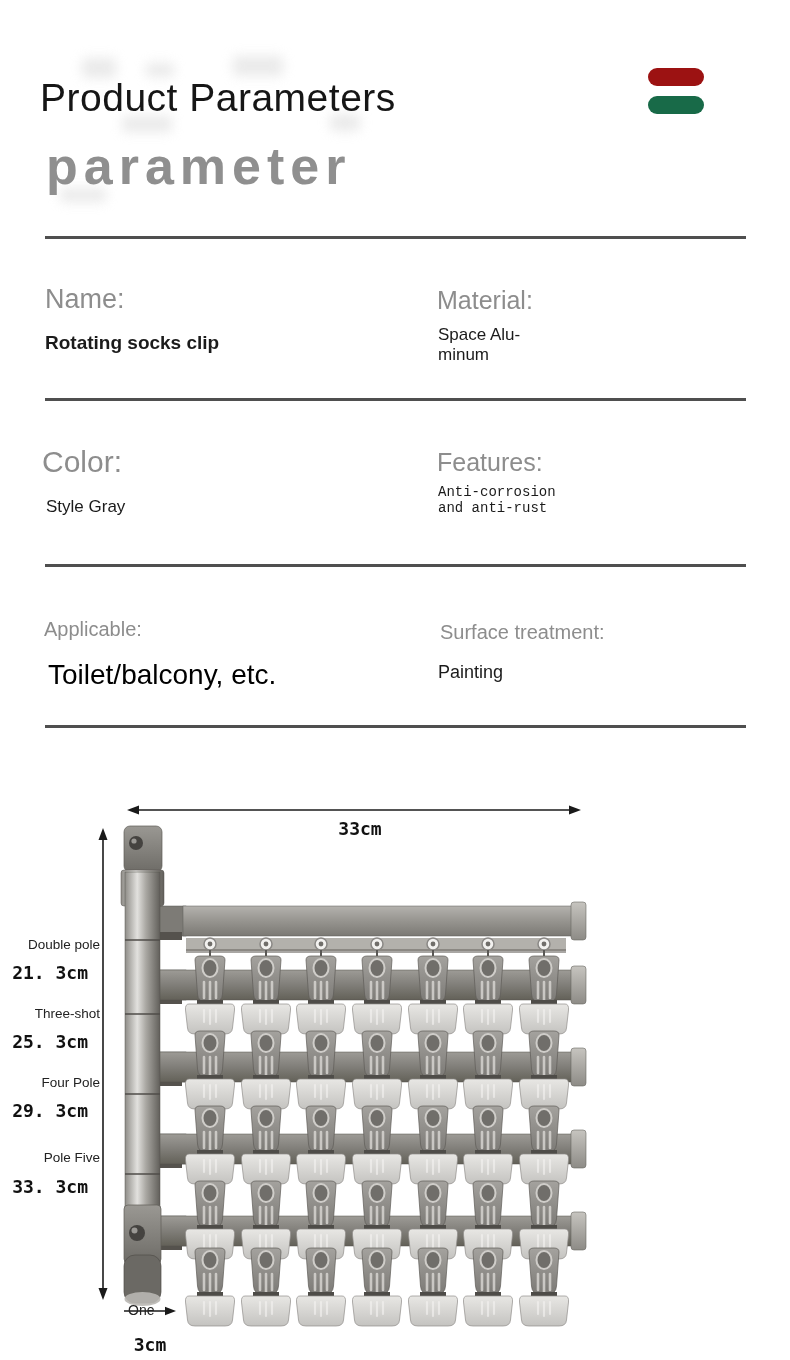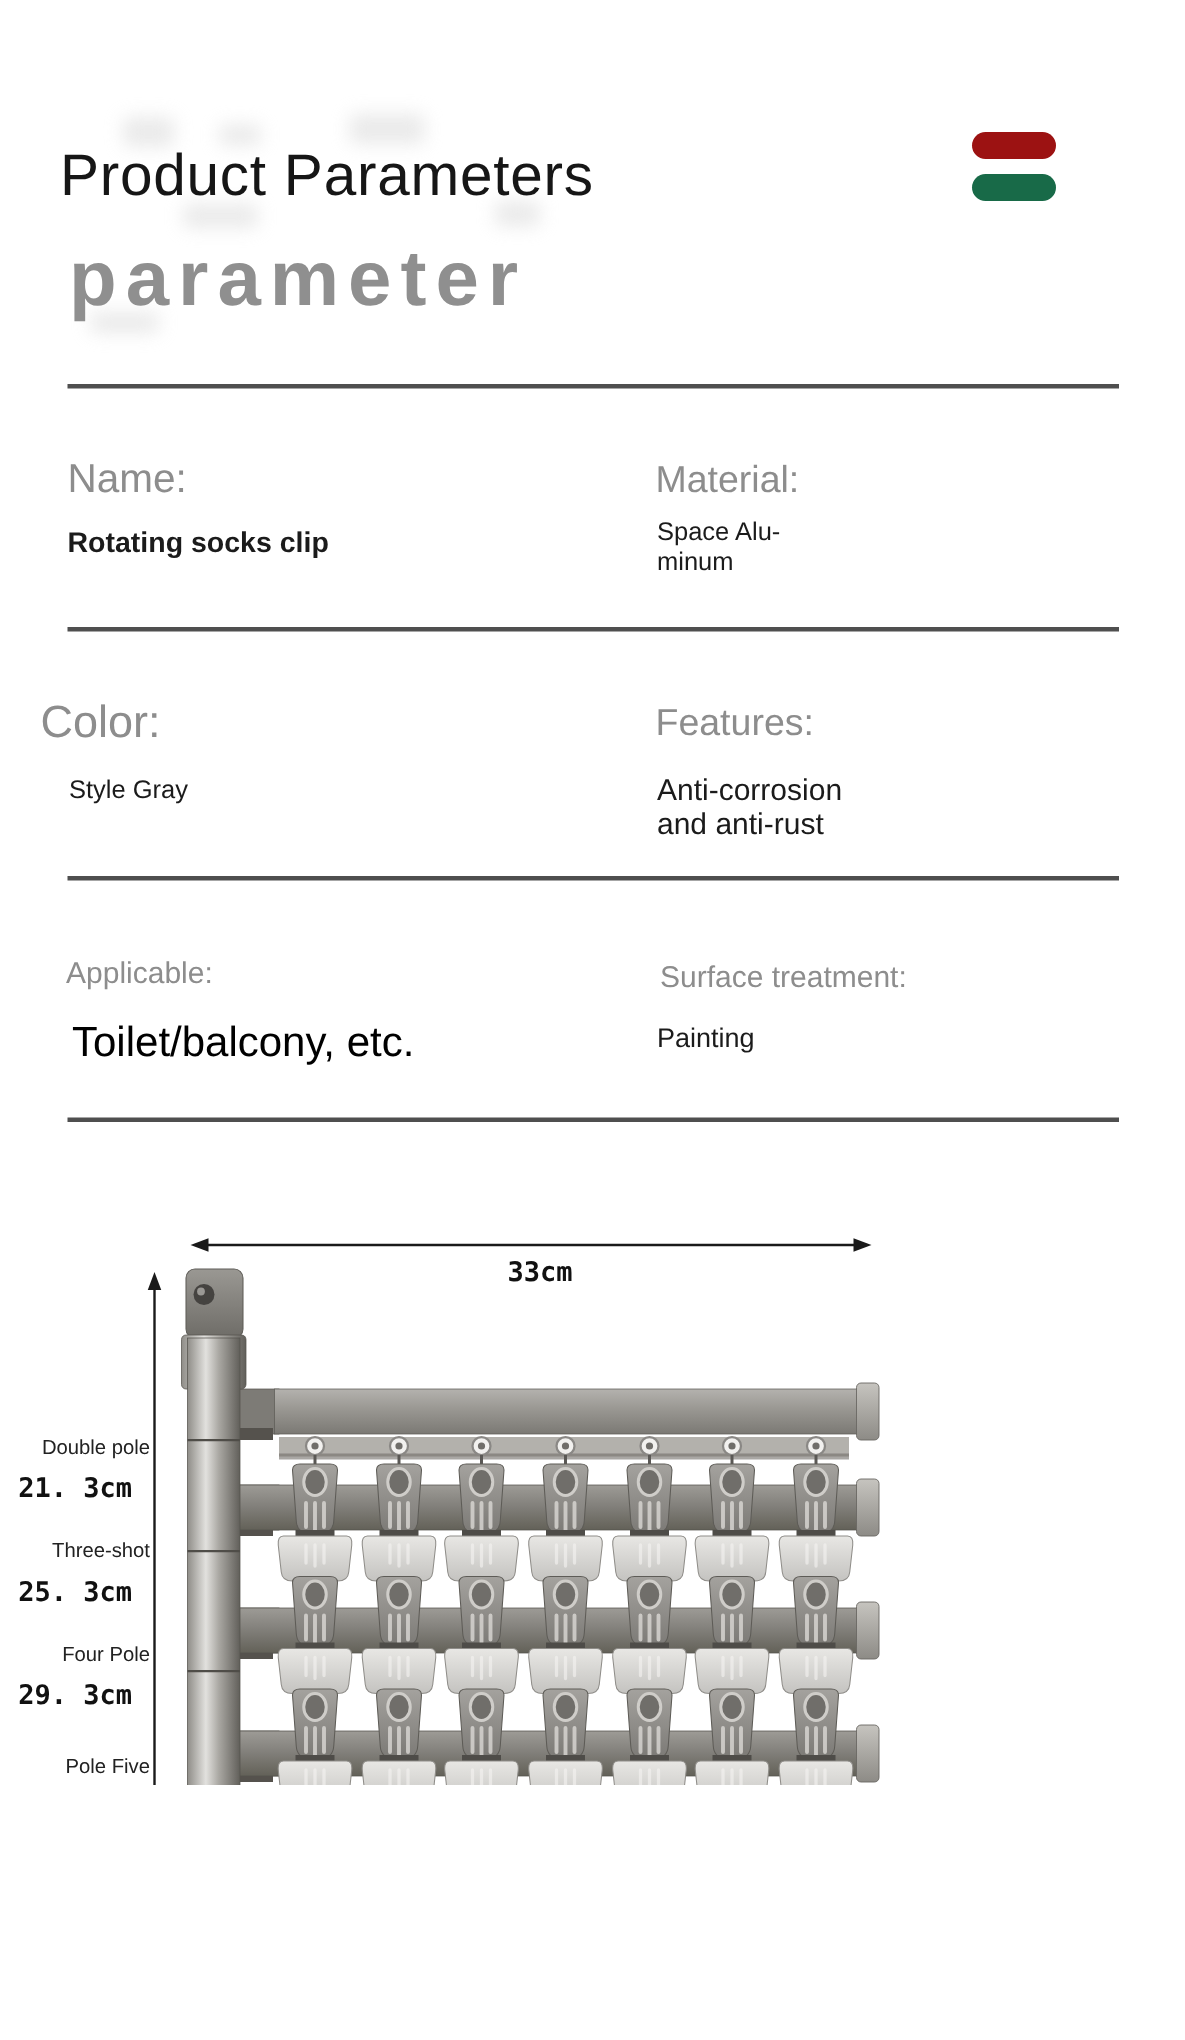--- a/index.html
+++ b/index.html
@@ -1,41 +1,41 @@
 <!DOCTYPE html>
 <html><head>
 <meta charset="utf-8">
 <style>
   html,body{margin:0;padding:0;background:#ffffff;}
   .page{
-    position:relative;width:790px;height:1170px;background:#ffffff;overflow:hidden;
-    font-family:"Liberation Sans",sans-serif;color:#1a1a1a;margin-top:20px;
+    position:relative;width:790px;height:1360px;background:#ffffff;overflow:hidden;
+    font-family:"Liberation Sans",sans-serif;color:#1a1a1a;
   }
   .abs{position:absolute;}
   
   .ghost{position:absolute;background:#d9d9d9;filter:blur(6px);opacity:.55;border-radius:4px;}
   
   .title{left:40px;top:76px;font-size:39px;color:#161616;letter-spacing:0.5px;}
   .subtitle{left:46px;top:136px;font-size:52px;font-weight:bold;color:#8f8f8f;letter-spacing:6px;}
   .pill{position:absolute;width:56px;height:18px;border-radius:9px;}
   .pill-red{left:648px;top:68px;}
   .pill-green{left:648px;top:96px;}
   .rule{position:absolute;left:45px;width:701px;height:3px;background:#4f4f4f;}
   .rule1{top:236px}.rule2{top:398px}.rule3{top:564px}.rule4{top:725px}
   
   .sec-label{position:absolute;color:#8d8d8d;}
   .sec-value{position:absolute;color:#1b1b1b;white-space:pre-line;}
   .l-name{left:45px;top:284px;font-size:27px;}
   .v-name{left:45px;top:332px;font-size:19px;font-weight:bold;}
   .l-material{left:437px;top:286px;font-size:25px;}
   .v-material{left:438px;top:325px;font-size:17px;line-height:1.18;}
-  .l-color{left:27px;top:445px;font-size:30px;}
+  .l-color{left:42px;top:445px;font-size:30px;}
   .v-color{left:46px;top:497px;font-size:17px;}
   .l-features{left:437px;top:448px;font-size:25px;}
-  .v-features{left:438px;top:496px;font-size:20px;line-height:1.16;}
+  .v-features{left:438px;top:484px;font-size:14px;line-height:1.16;font-family:Liberation Mono, monospace;}
   .l-applicable{left:44px;top:618px;font-size:20px;}
   .v-applicable{left:48px;top:659px;font-size:28px;color:#000;}
   .l-surface{left:440px;top:621px;font-size:20px;}
   .v-surface{left:438px;top:662px;font-size:18px;}
   .note{position:absolute;left:44px;top:755px;font-size:15px;color:#9b9b9b;}
   
   .mono{font-family:"DejaVu Sans Mono",monospace;font-weight:bold;color:#111;}
   .dim-width{left:310px;top:818px;width:100px;text-align:center;font-size:18px;}
   .pole-name{position:absolute;left:0;width:100px;text-align:right;font-size:13.5px;color:#222;}
   .pole-size{position:absolute;left:0;width:88px;text-align:right;font-size:18px;}

